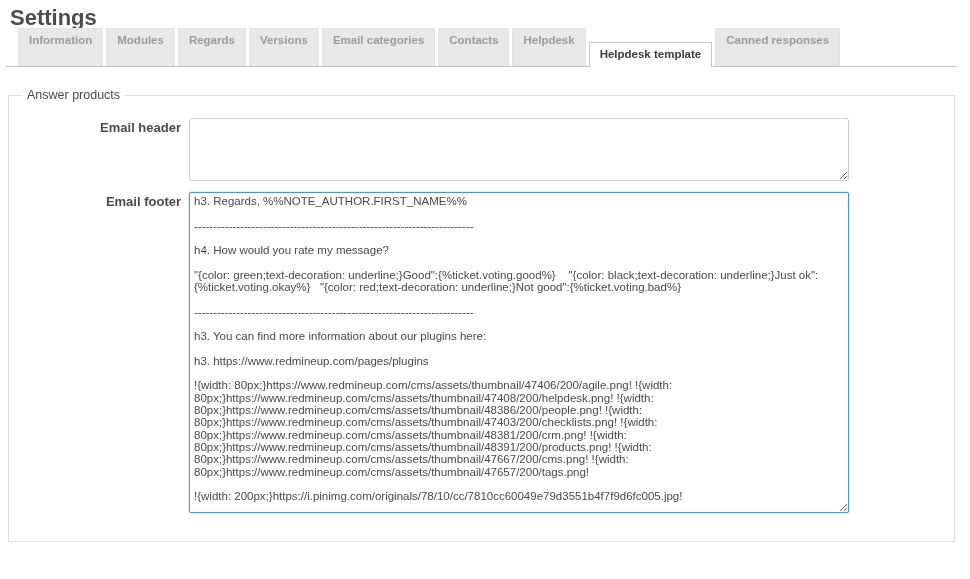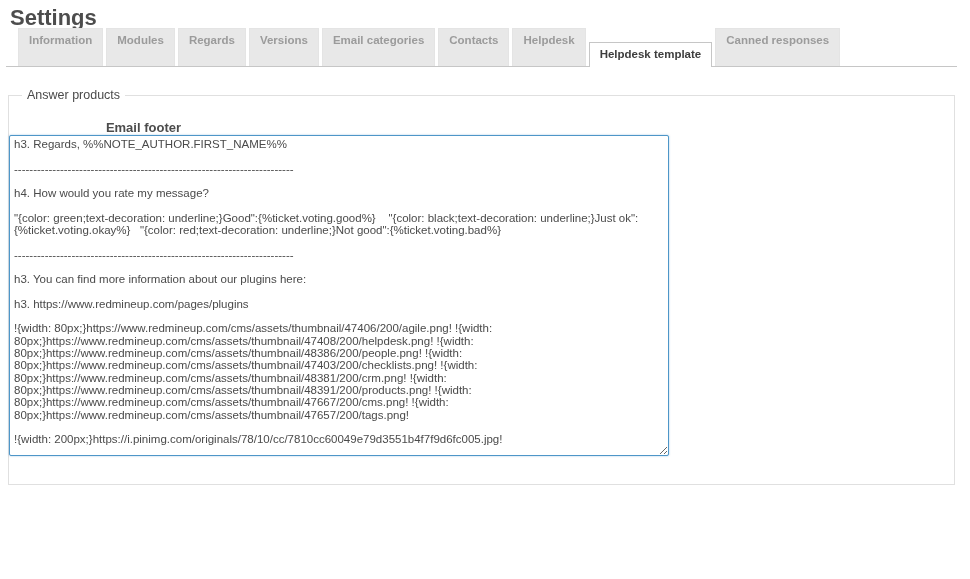--- a/index.html
+++ b/index.html
@@ -35,21 +35,21 @@
   fieldset.answer-template {
     margin:21px 15px 0 8px;
     border:1px solid #e0e0e0;
     padding:16px 0 22px 0;
   }
   fieldset.answer-template legend {
     margin-left:13px; padding:0 5px;
     font-size:12.5px; color:#4a4a4a;
   }
   .row { display:flex; align-items:flex-start; margin-bottom:11px; }
-  .row:last-child { margin-bottom:6px;flex-direction:column; }
+  .row:last-child { margin-bottom:6px; }
   .row > label {
     flex:none; width:180px; text-align:right; padding-right:8px;
     font-size:13px; font-weight:bold; color:#4c4c4c;
     padding-top:4px;
   }
   .row.ta-row > label { padding-top:2px; }
   input.subject {
     width:737px; height:23px;
     border:1px solid #ccc; border-radius:3px;
     padding:2px 8px; font-family:inherit;
@@ -87,20 +87,24 @@
       <a class="tab active">Helpdesk template</a>
       <a class="tab">Canned responses</a>
     </div>
 
 </div>
 
 <fieldset class="answer-template">
   <legend>Answer products</legend>
 
 
+  <div class="row ta-row">
+    <label>Email header</label>
+    <textarea class="std header-ta" spellcheck="false" style=""></textarea>
+  </div>
 
   <div class="row ta-row">
     <label>Email footer</label>
     <textarea class="std footer-ta" spellcheck="false" autofocus="" style="">h3. Regards, %%NOTE_AUTHOR.FIRST_NAME%%
 
 -------------------------------------------------------------------------
 
 h4. How would you rate my message?
 
 "{color: green;text-decoration: underline;}Good":{%ticket.voting.good%}    "{color: black;text-decoration: underline;}Just ok":{%ticket.voting.okay%}   "{color: red;text-decoration: underline;}Not good":{%ticket.voting.bad%}

